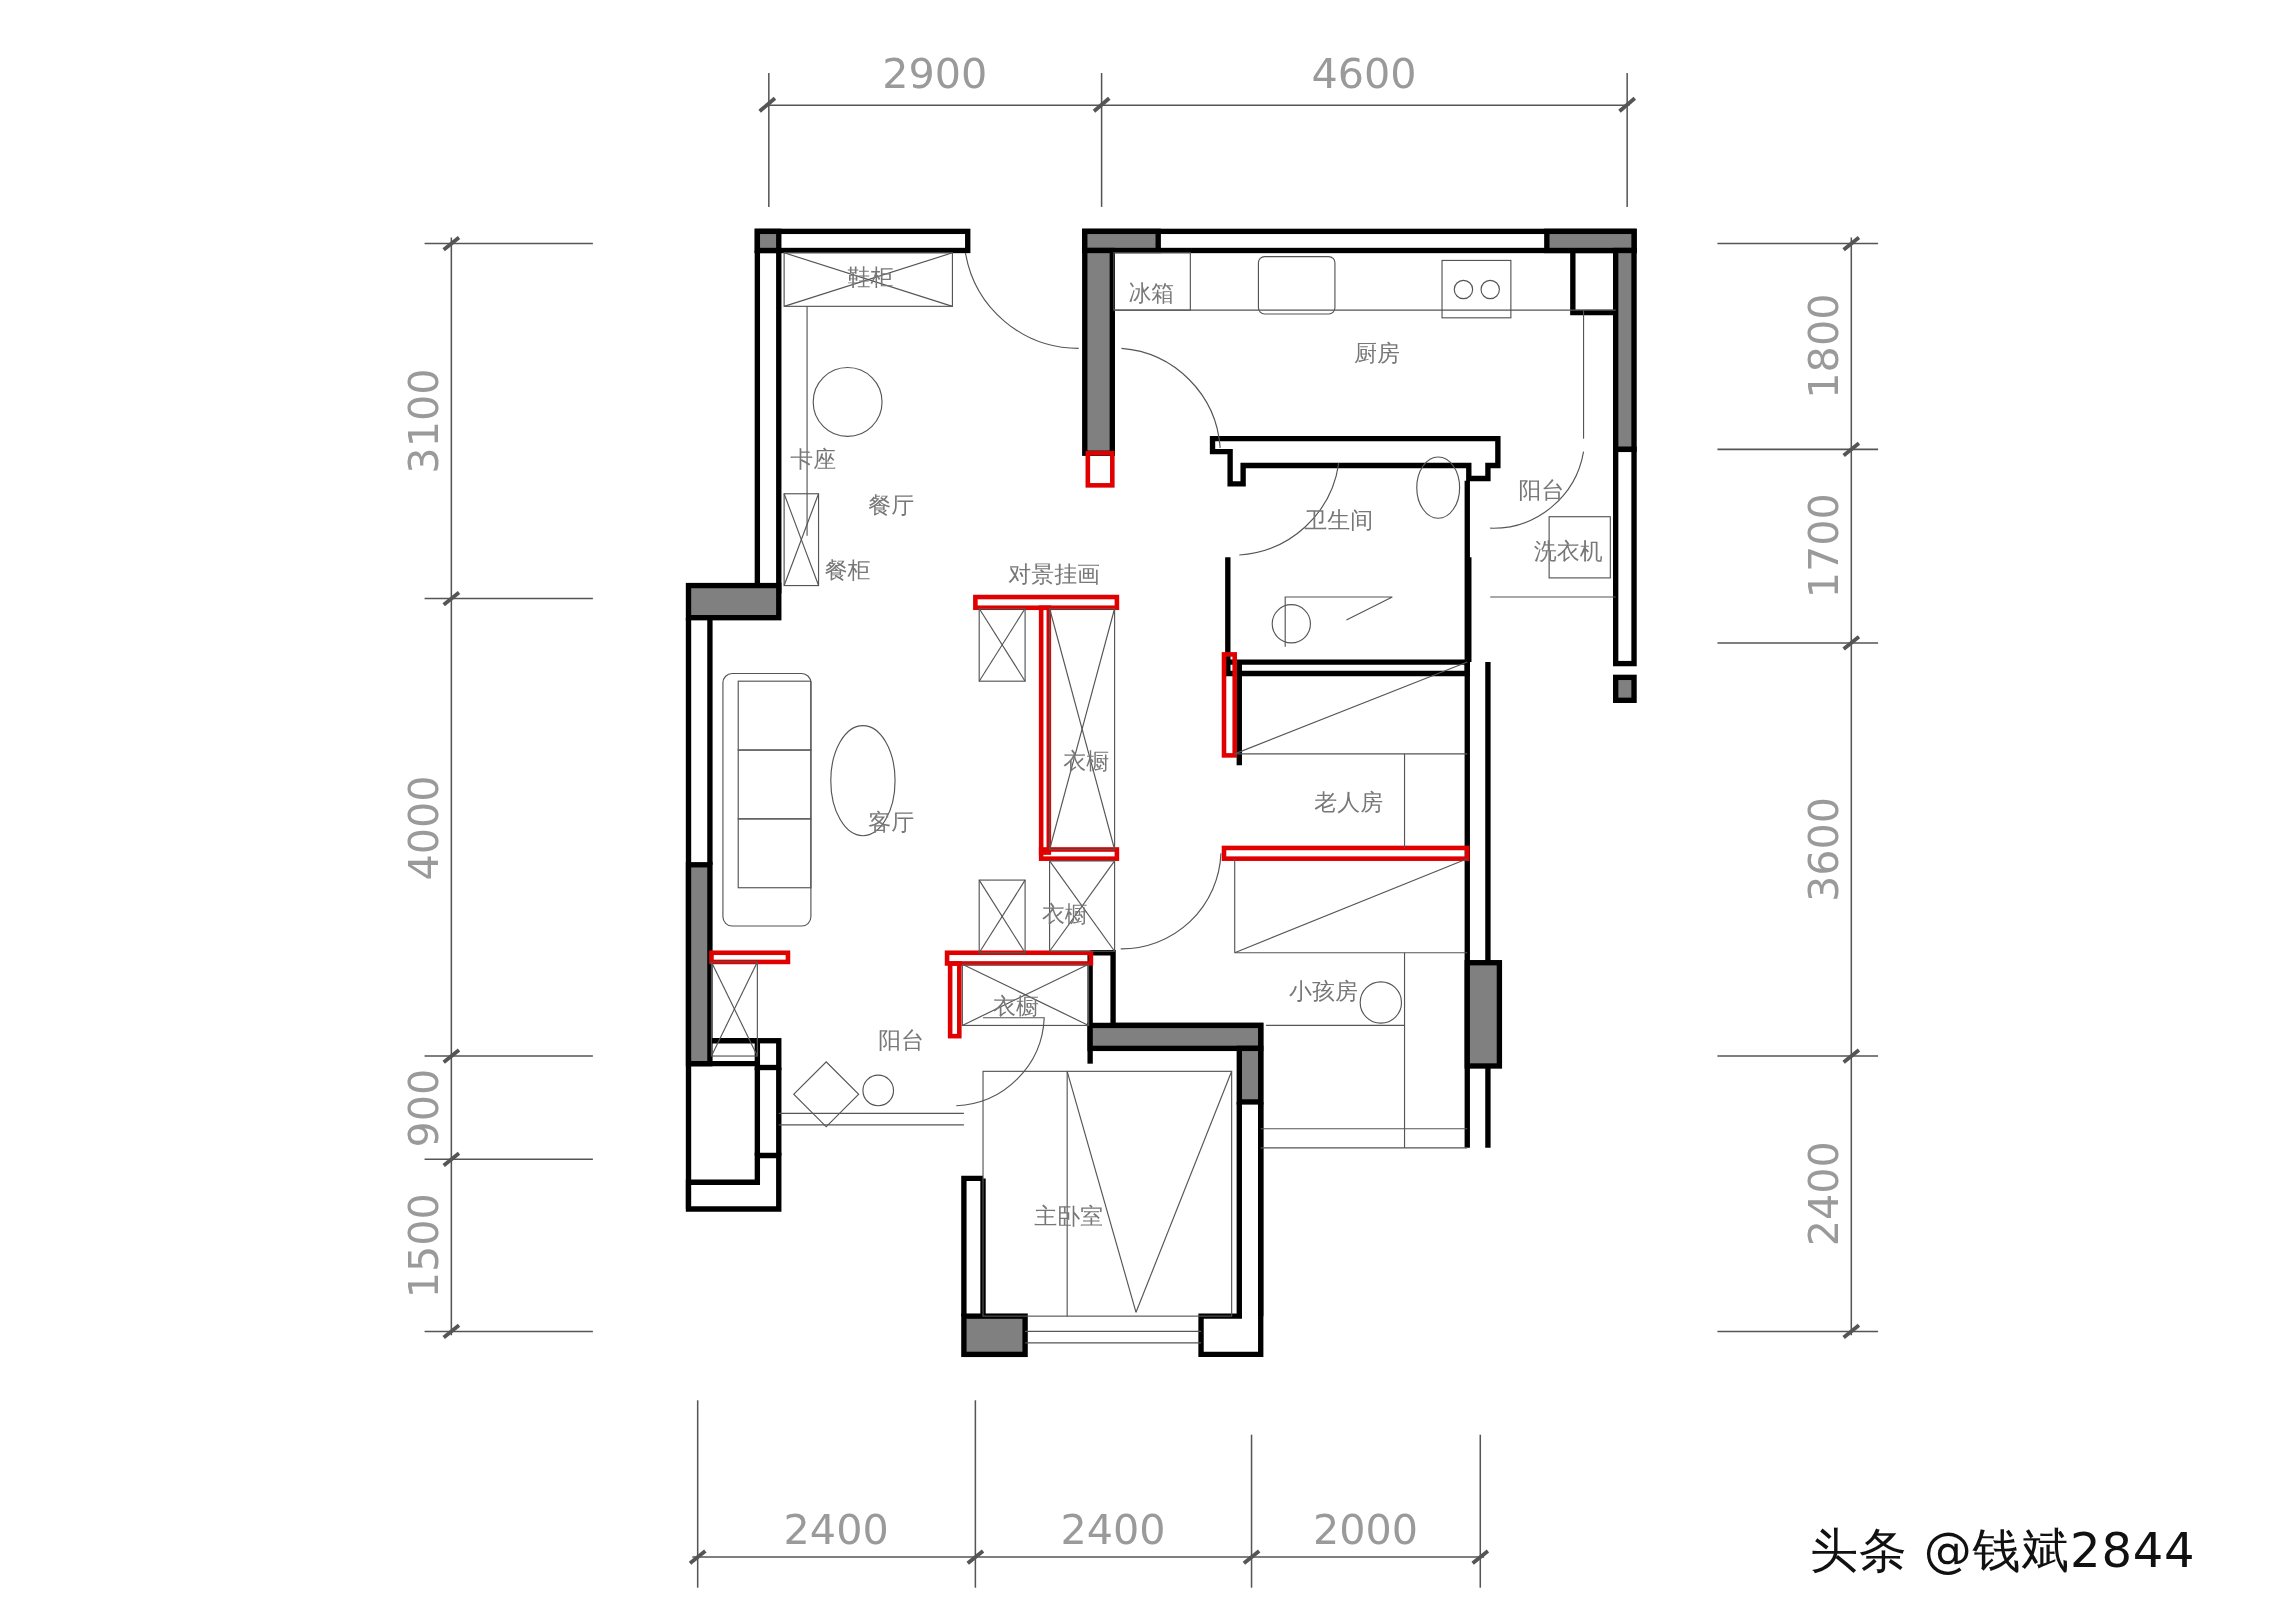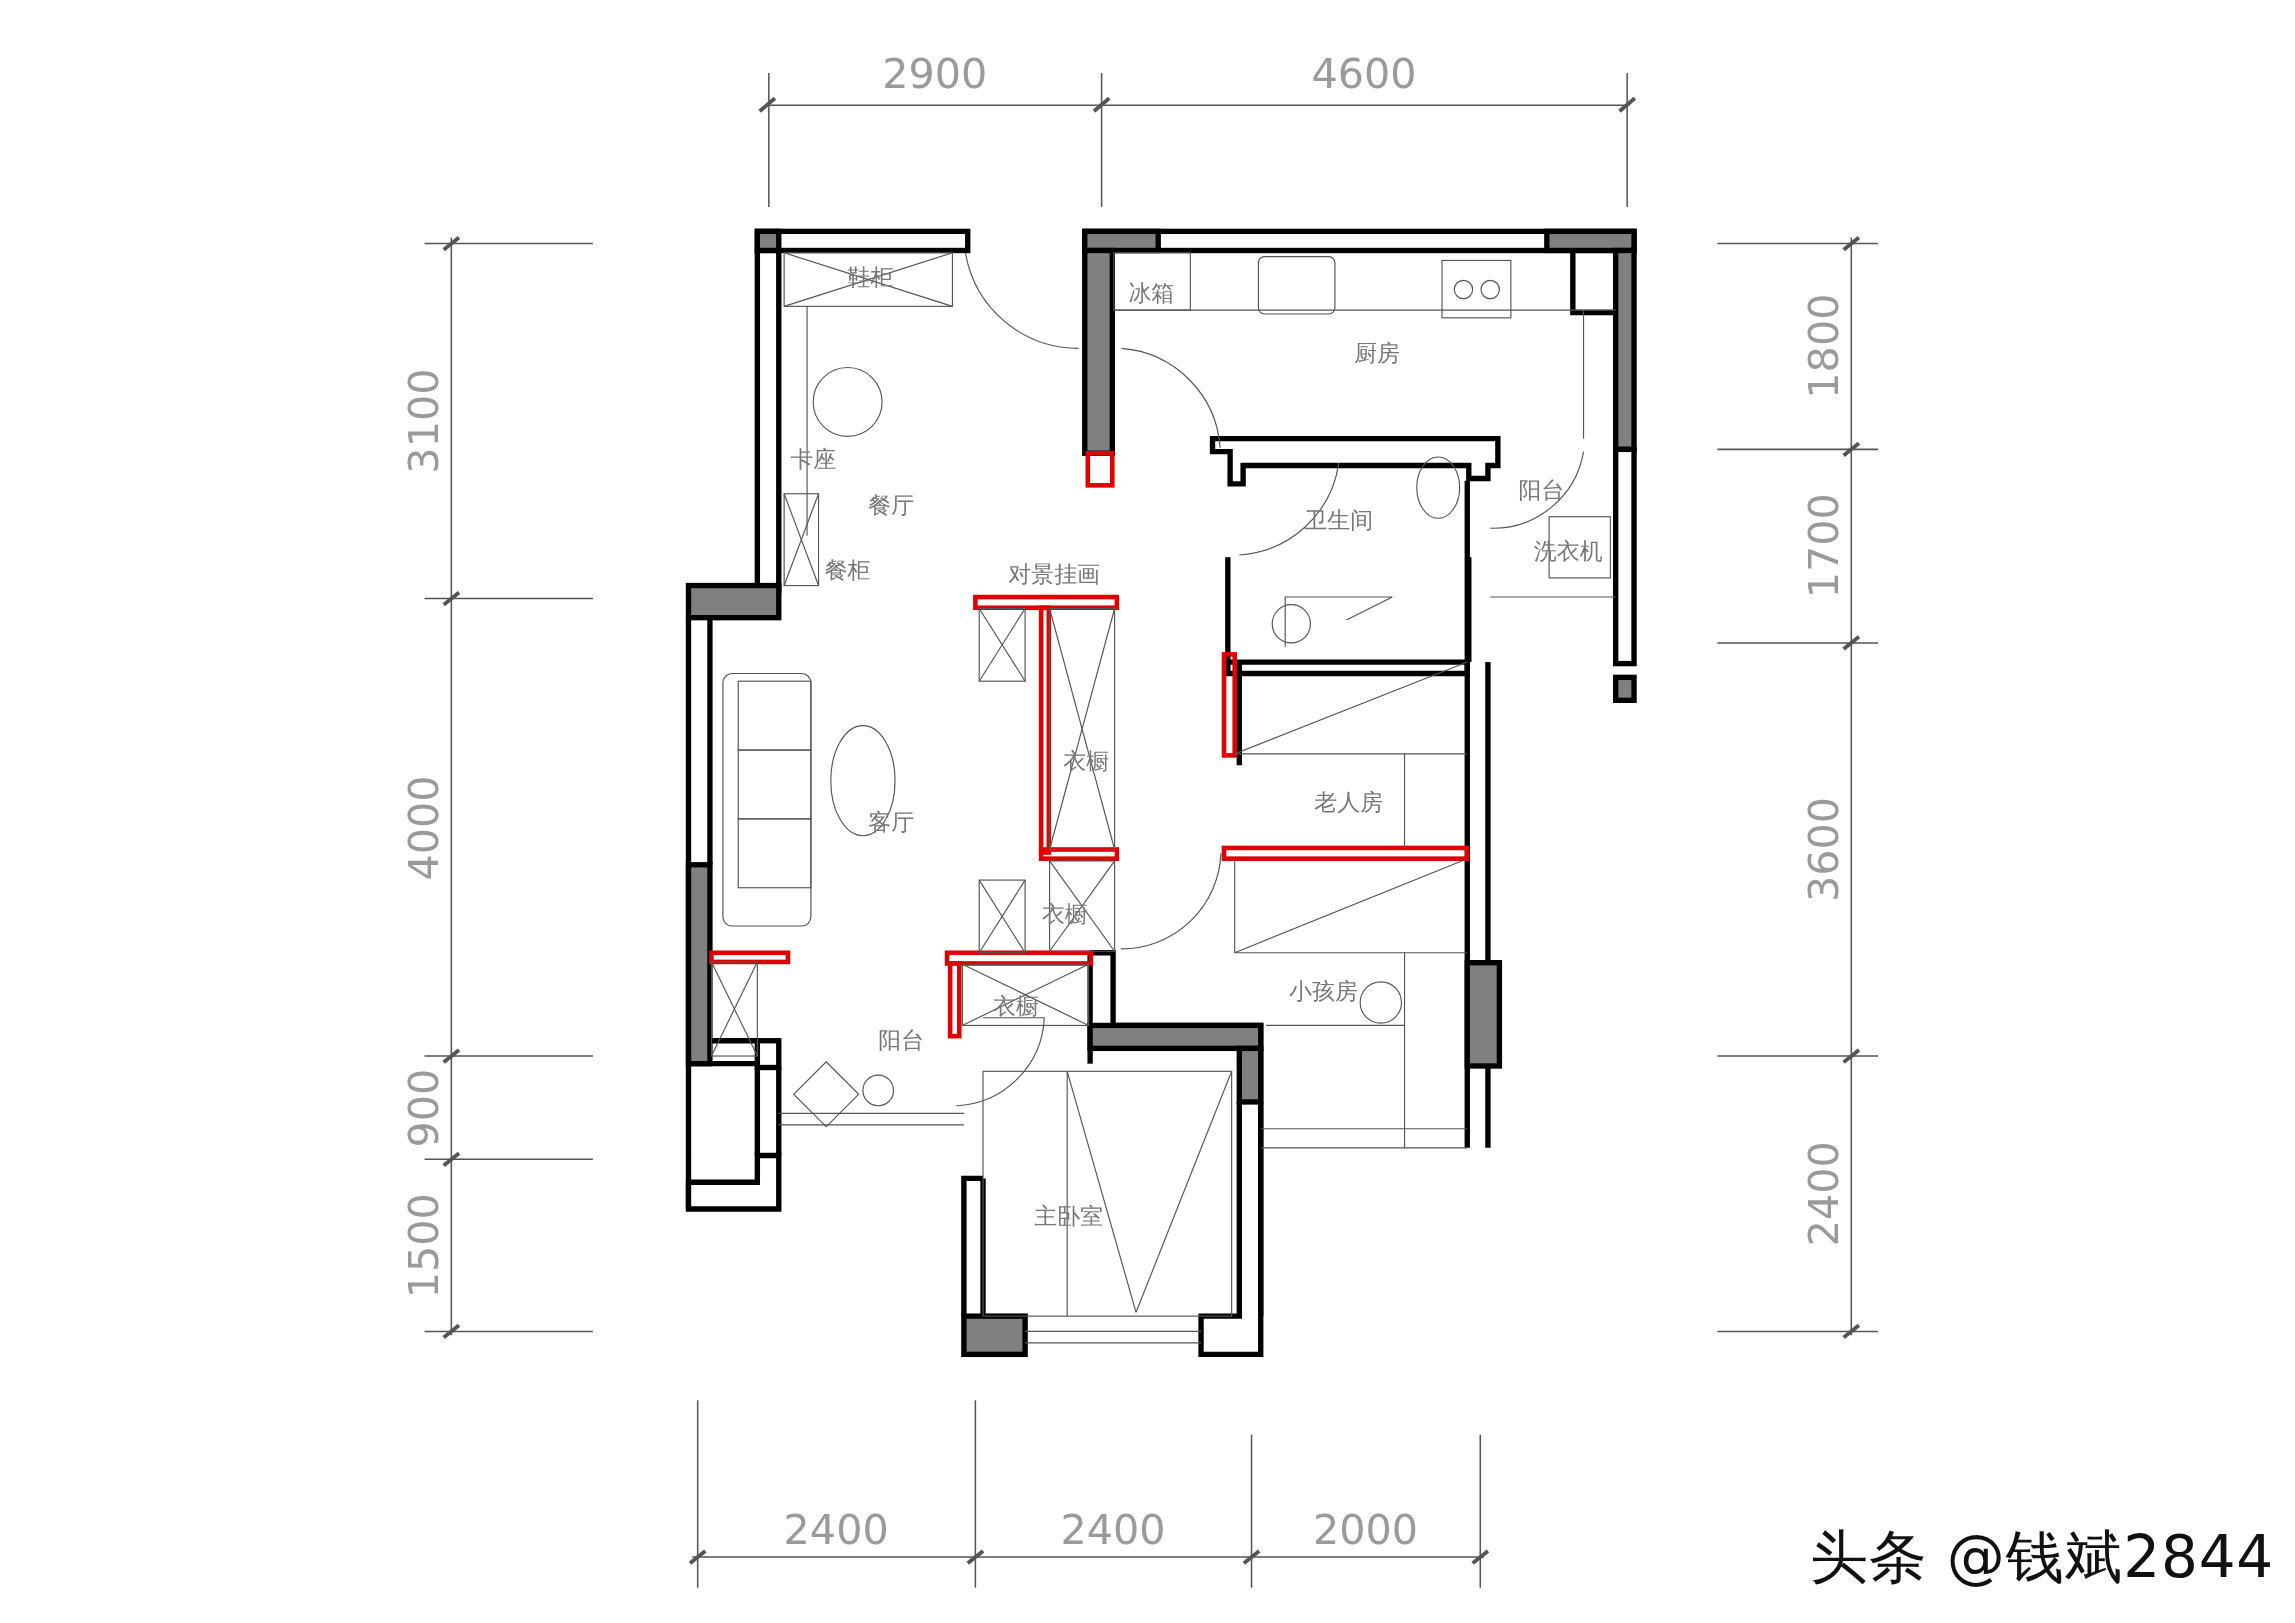--- a/index.html
+++ b/index.html
@@ -1,20 +1,20 @@
 <!DOCTYPE html>
 <html style="font-size:12.2px"><head>
 <meta charset="utf-8">
 <style>
   html,body{margin:0;padding:0;background:#fff;}
   body{width:2295px;height:1624px;position:relative;overflow:hidden;font-family:"DejaVu Sans",sans-serif;}
   svg{position:absolute;left:0;top:0;}
   .dimtxt{font-family:"DejaVu Sans",sans-serif;font-size:54px;fill:#9a9a9a;}
   .room{font-family:"DejaVu Sans",sans-serif;font-size:30px;fill:#777;}
-  .wm{position:absolute;left:1810px;top:1519px;font-family:"DejaVu Sans",sans-serif;font-size:58px;color:#111;letter-spacing:0.8px;}
+  .wm{position:absolute;left:1810px;top:1519px;font-family:"DejaVu Sans",sans-serif;font-size:48px;color:#111;letter-spacing:0.8px;}
 </style>
 </head>
 <body>
 
 <svg width="2295" height="1624" viewBox="0 0 3000 2122">
 
   <g stroke="#555" stroke-width="2" fill="none">
     <line x1="1000" y1="137" x2="2130" y2="137"></line>
     <line x1="1005" y1="95" x2="1005" y2="270"></line>
       <line x1="1440" y1="95" x2="1440" y2="270"></line>

